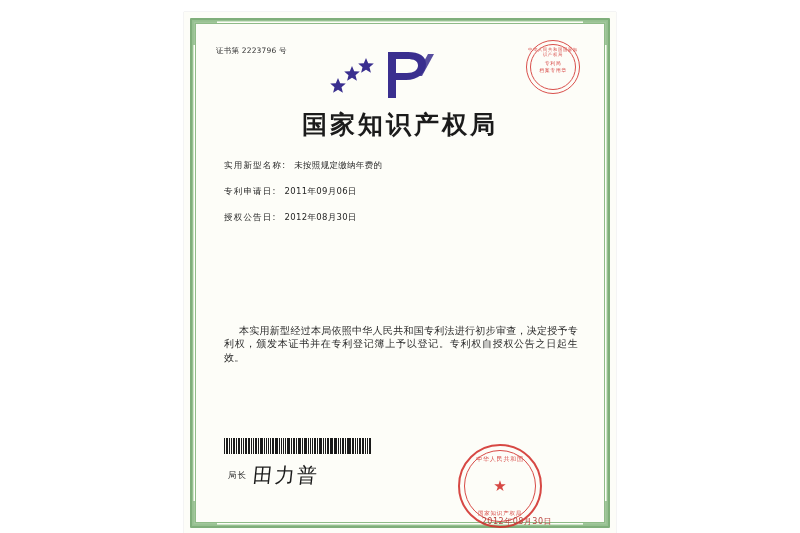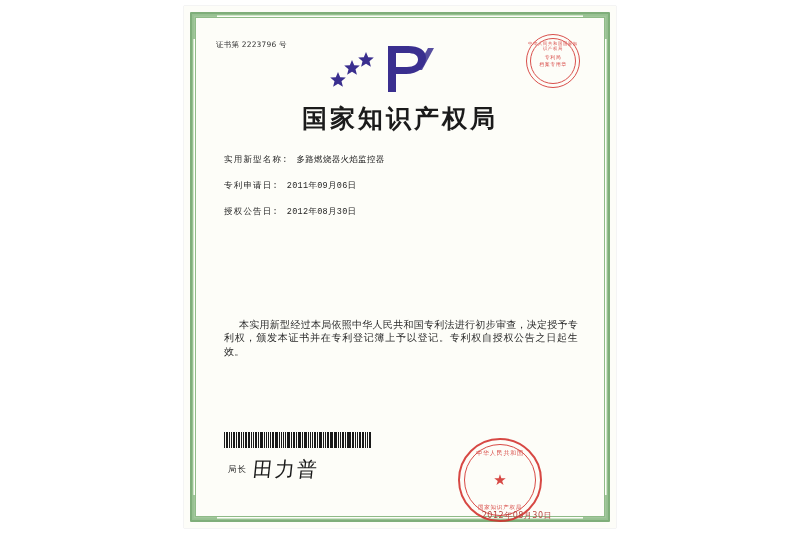--- a/index.html
+++ b/index.html
@@ -16,21 +16,21 @@
   #page {
     position: relative;
     width: 800px;
     height: 533px;
     background: #ffffff;
   }
   
   #sheet {
     position: absolute;
     left: 184px;
-    top: 6px;
+    top: 12px;
     width: 432px;
     height: 522px;
     background: #fdfdf8;
     box-shadow: 0 0 1px rgba(0,0,0,0.25);
   }
   
   #border-outer {
     position: absolute;
     left: 6px;
     top: 6px;
@@ -151,21 +151,20 @@
     left: 18px;
     right: 18px;
     top: 128px;
   }
   .field-row {
     display: flex;
     align-items: baseline;
     margin-bottom: 14px;
     font-size: 8.5px;
     color: #262626;
-    font-family: Liberation Mono, monospace;
   }
   .field-label {
     flex: 0 0 auto;
     letter-spacing: 1.2px;
     white-space: nowrap;
   }
   .field-value {
     margin-left: 8px;
     letter-spacing: 0.3px;
     white-space: nowrap;
@@ -323,21 +322,21 @@
         <div class="ring"></div>
         <div class="arc">中华人民共和国国家知识产权局</div>
         <div class="seal-text">专利局<br>档案专用章</div>
       </div>
 
       <div id="title">国家知识产权局</div>
 
       <div id="fields">
         <div class="field-row">
           <span class="field-label">实用新型名称:</span>
-          <span class="field-value">多路燃烧器火焰监控器</span>
+          <span class="field-value">未按照规定缴纳年费的</span>
         </div>
         <div class="field-row">
           <span class="field-label">专利申请日:</span>
           <span class="field-value">2011年09月06日</span>
         </div>
         <div class="field-row">
           <span class="field-label">授权公告日:</span>
           <span class="field-value">2012年08月30日</span>
         </div>
       </div>

